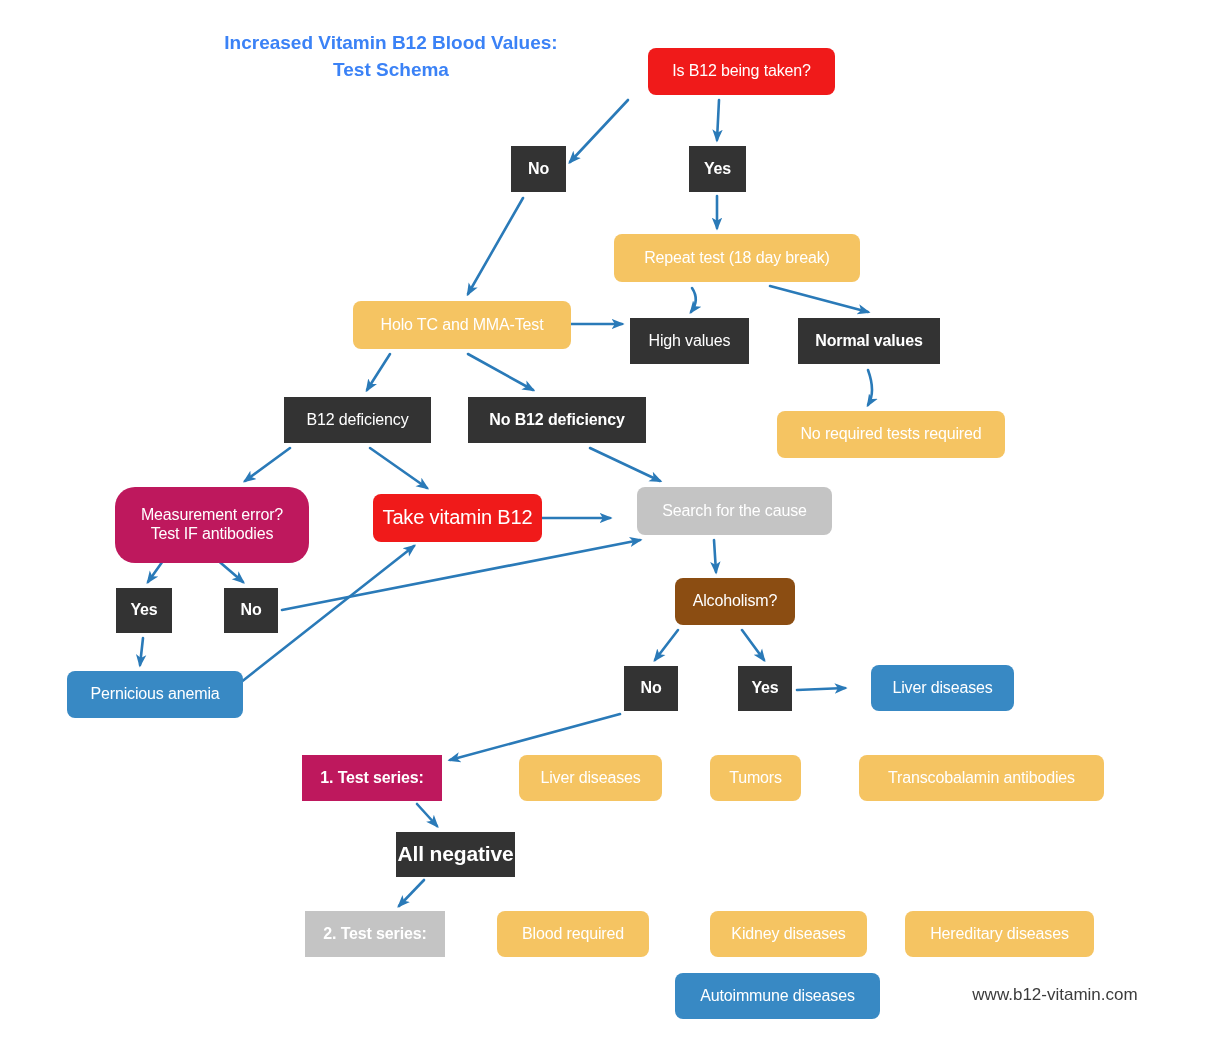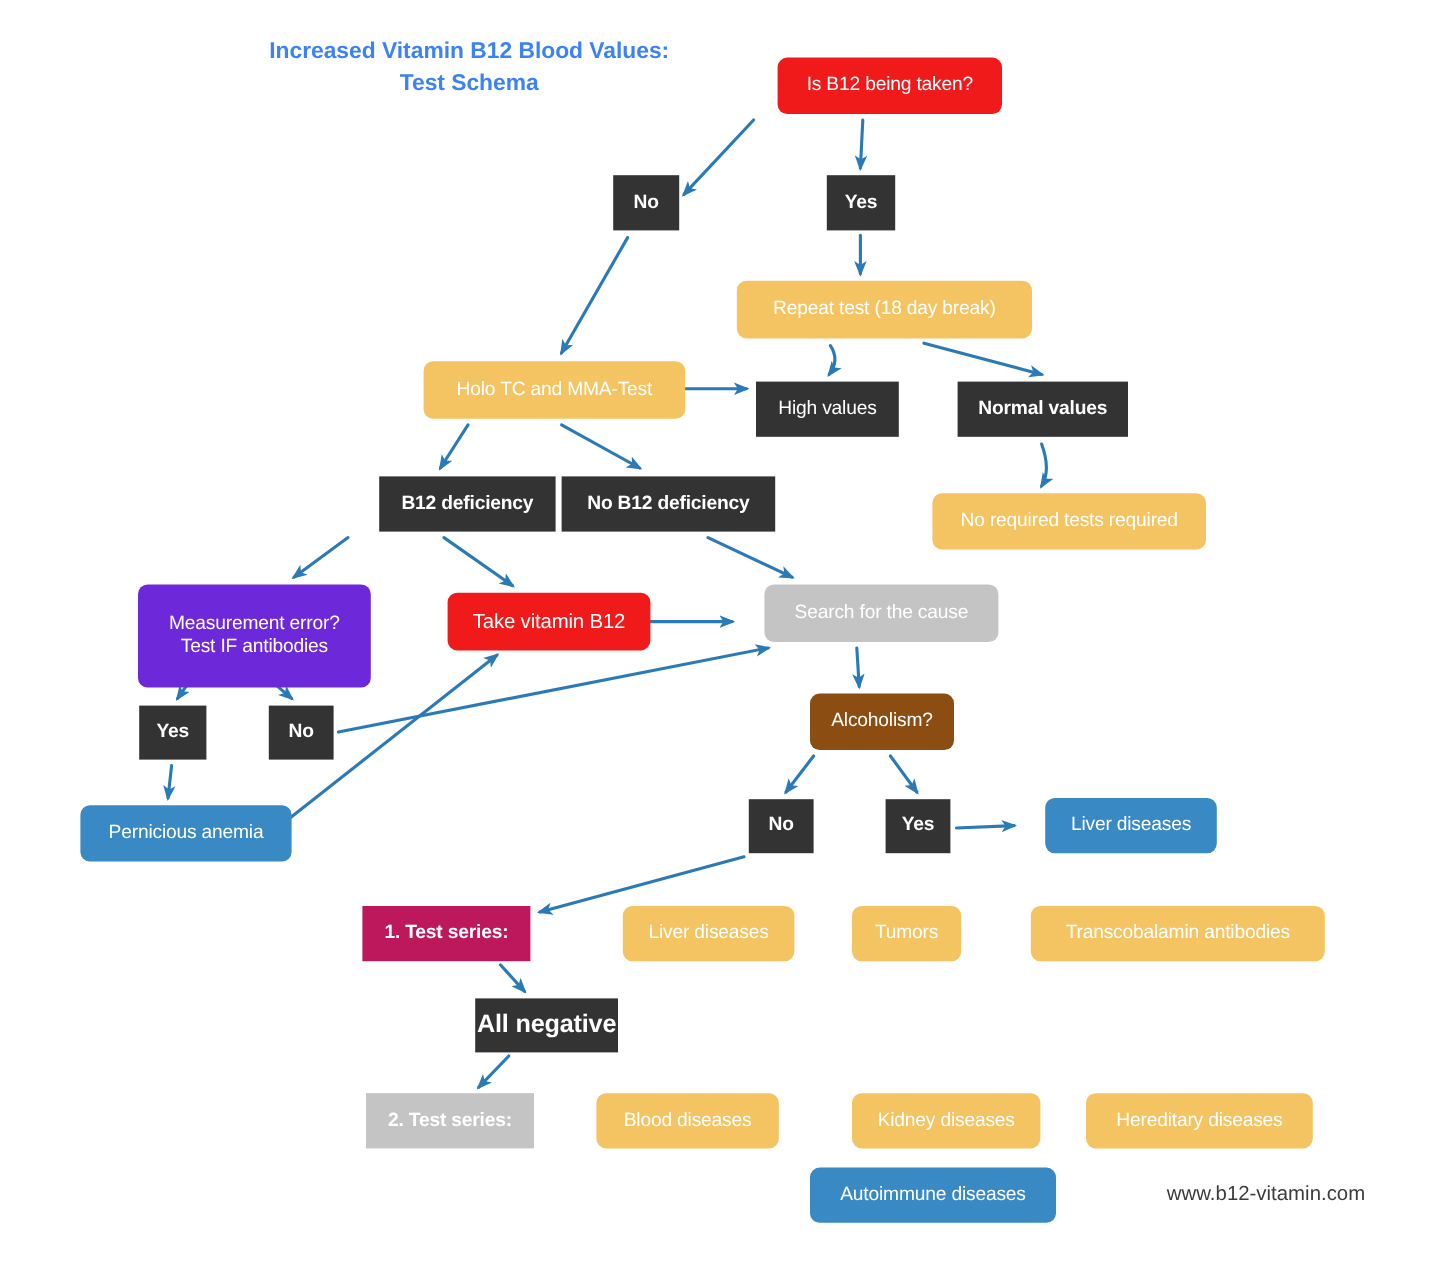--- a/index.html
+++ b/index.html
@@ -107,41 +107,41 @@
     </svg>
 
   <div id="nodes-layer">
       <div class="node rr" style="left: 628px; top: 48px; width: 187px; height: 47px; background: rgb(240, 26, 26); font-size: 16px;">Is B12 being taken?</div>
       <div class="node sq" style="left: 511px; top: 146px; width: 55px; height: 46px; background: rgb(51, 51, 51); font-size: 16px; font-weight: bold;">No</div>
       <div class="node sq" style="left: 689px; top: 146px; width: 57px; height: 46px; background: rgb(51, 51, 51); font-size: 16px; font-weight: bold;">Yes</div>
       <div class="node rr" style="left: 594px; top: 234px; width: 246px; height: 48px; background: rgb(245, 196, 98); font-size: 16px;">Repeat test (18 day break)</div>
       <div class="node rr" style="left: 333px; top: 301px; width: 218px; height: 48px; background: rgb(245, 196, 98); font-size: 16px;">Holo TC and MMA-Test</div>
       <div class="node sq" style="left: 630px; top: 318px; width: 119px; height: 46px; background: rgb(51, 51, 51); font-size: 16px; font-weight: normal;">High values</div>
       <div class="node sq" style="left: 798px; top: 318px; width: 142px; height: 46px; background: rgb(51, 51, 51); font-size: 16px; font-weight: bold;">Normal values</div>
-      <div class="node sq" style="left: 284px; top: 397px; width: 147px; height: 46px; background: rgb(51, 51, 51); font-size: 16px; font-weight: bold; margin-left: 32px;">B12 deficiency</div>
+      <div class="node sq" style="left: 284px; top: 397px; width: 147px; height: 46px; background: rgb(51, 51, 51); font-size: 16px; font-weight: normal;">B12 deficiency</div>
       <div class="node sq" style="left: 468px; top: 397px; width: 178px; height: 46px; background: rgb(51, 51, 51); font-size: 16px; font-weight: bold;">No B12 deficiency</div>
       <div class="node rr" style="left: 757px; top: 411px; width: 228px; height: 47px; background: rgb(245, 196, 98); font-size: 16px;">No required tests required</div>
-      <div class="node rr" style="left: 95px; top: 487px; width: 194px; height: 86px; background: #6d28d9; font-size: 16px;">Measurement error?
+      <div class="node rr" style="left: 95px; top: 487px; width: 194px; height: 76px; background: #be185d; font-size: 16px; border-radius: 20px;">Measurement error?
 Test IF antibodies</div>
-      <div class="node rr" style="left: 353px; top: 494px; width: 169px; height: 48px; background: rgb(240, 26, 26); font-size: 17px;">Take vitamin B12</div>
+      <div class="node rr" style="left: 353px; top: 494px; width: 169px; height: 48px; background: rgb(240, 26, 26); font-size: 20px;">Take vitamin B12</div>
       <div class="node rr" style="left: 617px; top: 487px; width: 195px; height: 48px; background: rgb(196, 196, 196); font-size: 16px;">Search for the cause</div>
       <div class="node sq" style="left: 116px; top: 588px; width: 56px; height: 45px; background: rgb(51, 51, 51); font-size: 16px; font-weight: bold;">Yes</div>
       <div class="node sq" style="left: 224px; top: 588px; width: 54px; height: 45px; background: rgb(51, 51, 51); font-size: 16px; font-weight: bold;">No</div>
       <div class="node rr" style="left: 655px; top: 578px; width: 120px; height: 47px; background: rgb(139, 77, 18); font-size: 16px;">Alcoholism?</div>
       <div class="node rr" style="left: 47px; top: 671px; width: 176px; height: 47px; background: rgb(56, 137, 196); font-size: 16px;">Pernicious anemia</div>
       <div class="node sq" style="left: 624px; top: 666px; width: 54px; height: 45px; background: rgb(51, 51, 51); font-size: 16px; font-weight: bold;">No</div>
       <div class="node sq" style="left: 738px; top: 666px; width: 54px; height: 45px; background: rgb(51, 51, 51); font-size: 16px; font-weight: bold;">Yes</div>
       <div class="node rr" style="left: 851px; top: 665px; width: 143px; height: 46px; background: rgb(56, 137, 196); font-size: 16px;">Liver diseases</div>
       <div class="node sq" style="left: 302px; top: 755px; width: 140px; height: 46px; background: #be185d; font-size: 16px; font-weight: bold;">1. Test series:</div>
       <div class="node rr" style="left: 499px; top: 755px; width: 143px; height: 46px; background: rgb(245, 196, 98); font-size: 16px;">Liver diseases</div>
       <div class="node rr" style="left: 690px; top: 755px; width: 91px; height: 46px; background: rgb(245, 196, 98); font-size: 16px;">Tumors</div>
       <div class="node rr" style="left: 839px; top: 755px; width: 245px; height: 46px; background: rgb(245, 196, 98); font-size: 16px;">Transcobalamin antibodies</div>
       <div class="node sq" style="left: 396px; top: 832px; width: 119px; height: 45px; background: rgb(51, 51, 51); font-size: 21px; font-weight: bold;">All negative</div>
       <div class="node sq" style="left: 305px; top: 911px; width: 140px; height: 46px; background: rgb(196, 196, 196); font-size: 16px; font-weight: bold;">2. Test series:</div>
-      <div class="node rr" style="left: 477px; top: 911px; width: 152px; height: 46px; background: rgb(245, 196, 98); font-size: 16px;">Blood diseases</div>
+      <div class="node rr" style="left: 477px; top: 911px; width: 152px; height: 46px; background: rgb(245, 196, 98); font-size: 16px;">Blood required</div>
       <div class="node rr" style="left: 690px; top: 911px; width: 157px; height: 46px; background: rgb(245, 196, 98); font-size: 16px;">Kidney diseases</div>
       <div class="node rr" style="left: 885px; top: 911px; width: 189px; height: 46px; background: rgb(245, 196, 98); font-size: 16px;">Hereditary diseases</div>
       <div class="node rr" style="left: 655px; top: 973px; width: 205px; height: 46px; background: rgb(56, 137, 196); font-size: 16px;">Autoimmune diseases</div>
     </div>
 
   <div class="url" style="left:955px; top:985px; width:200px;">www.b12-vitamin.com</div>
 
 </div>
 
 </body></html>

